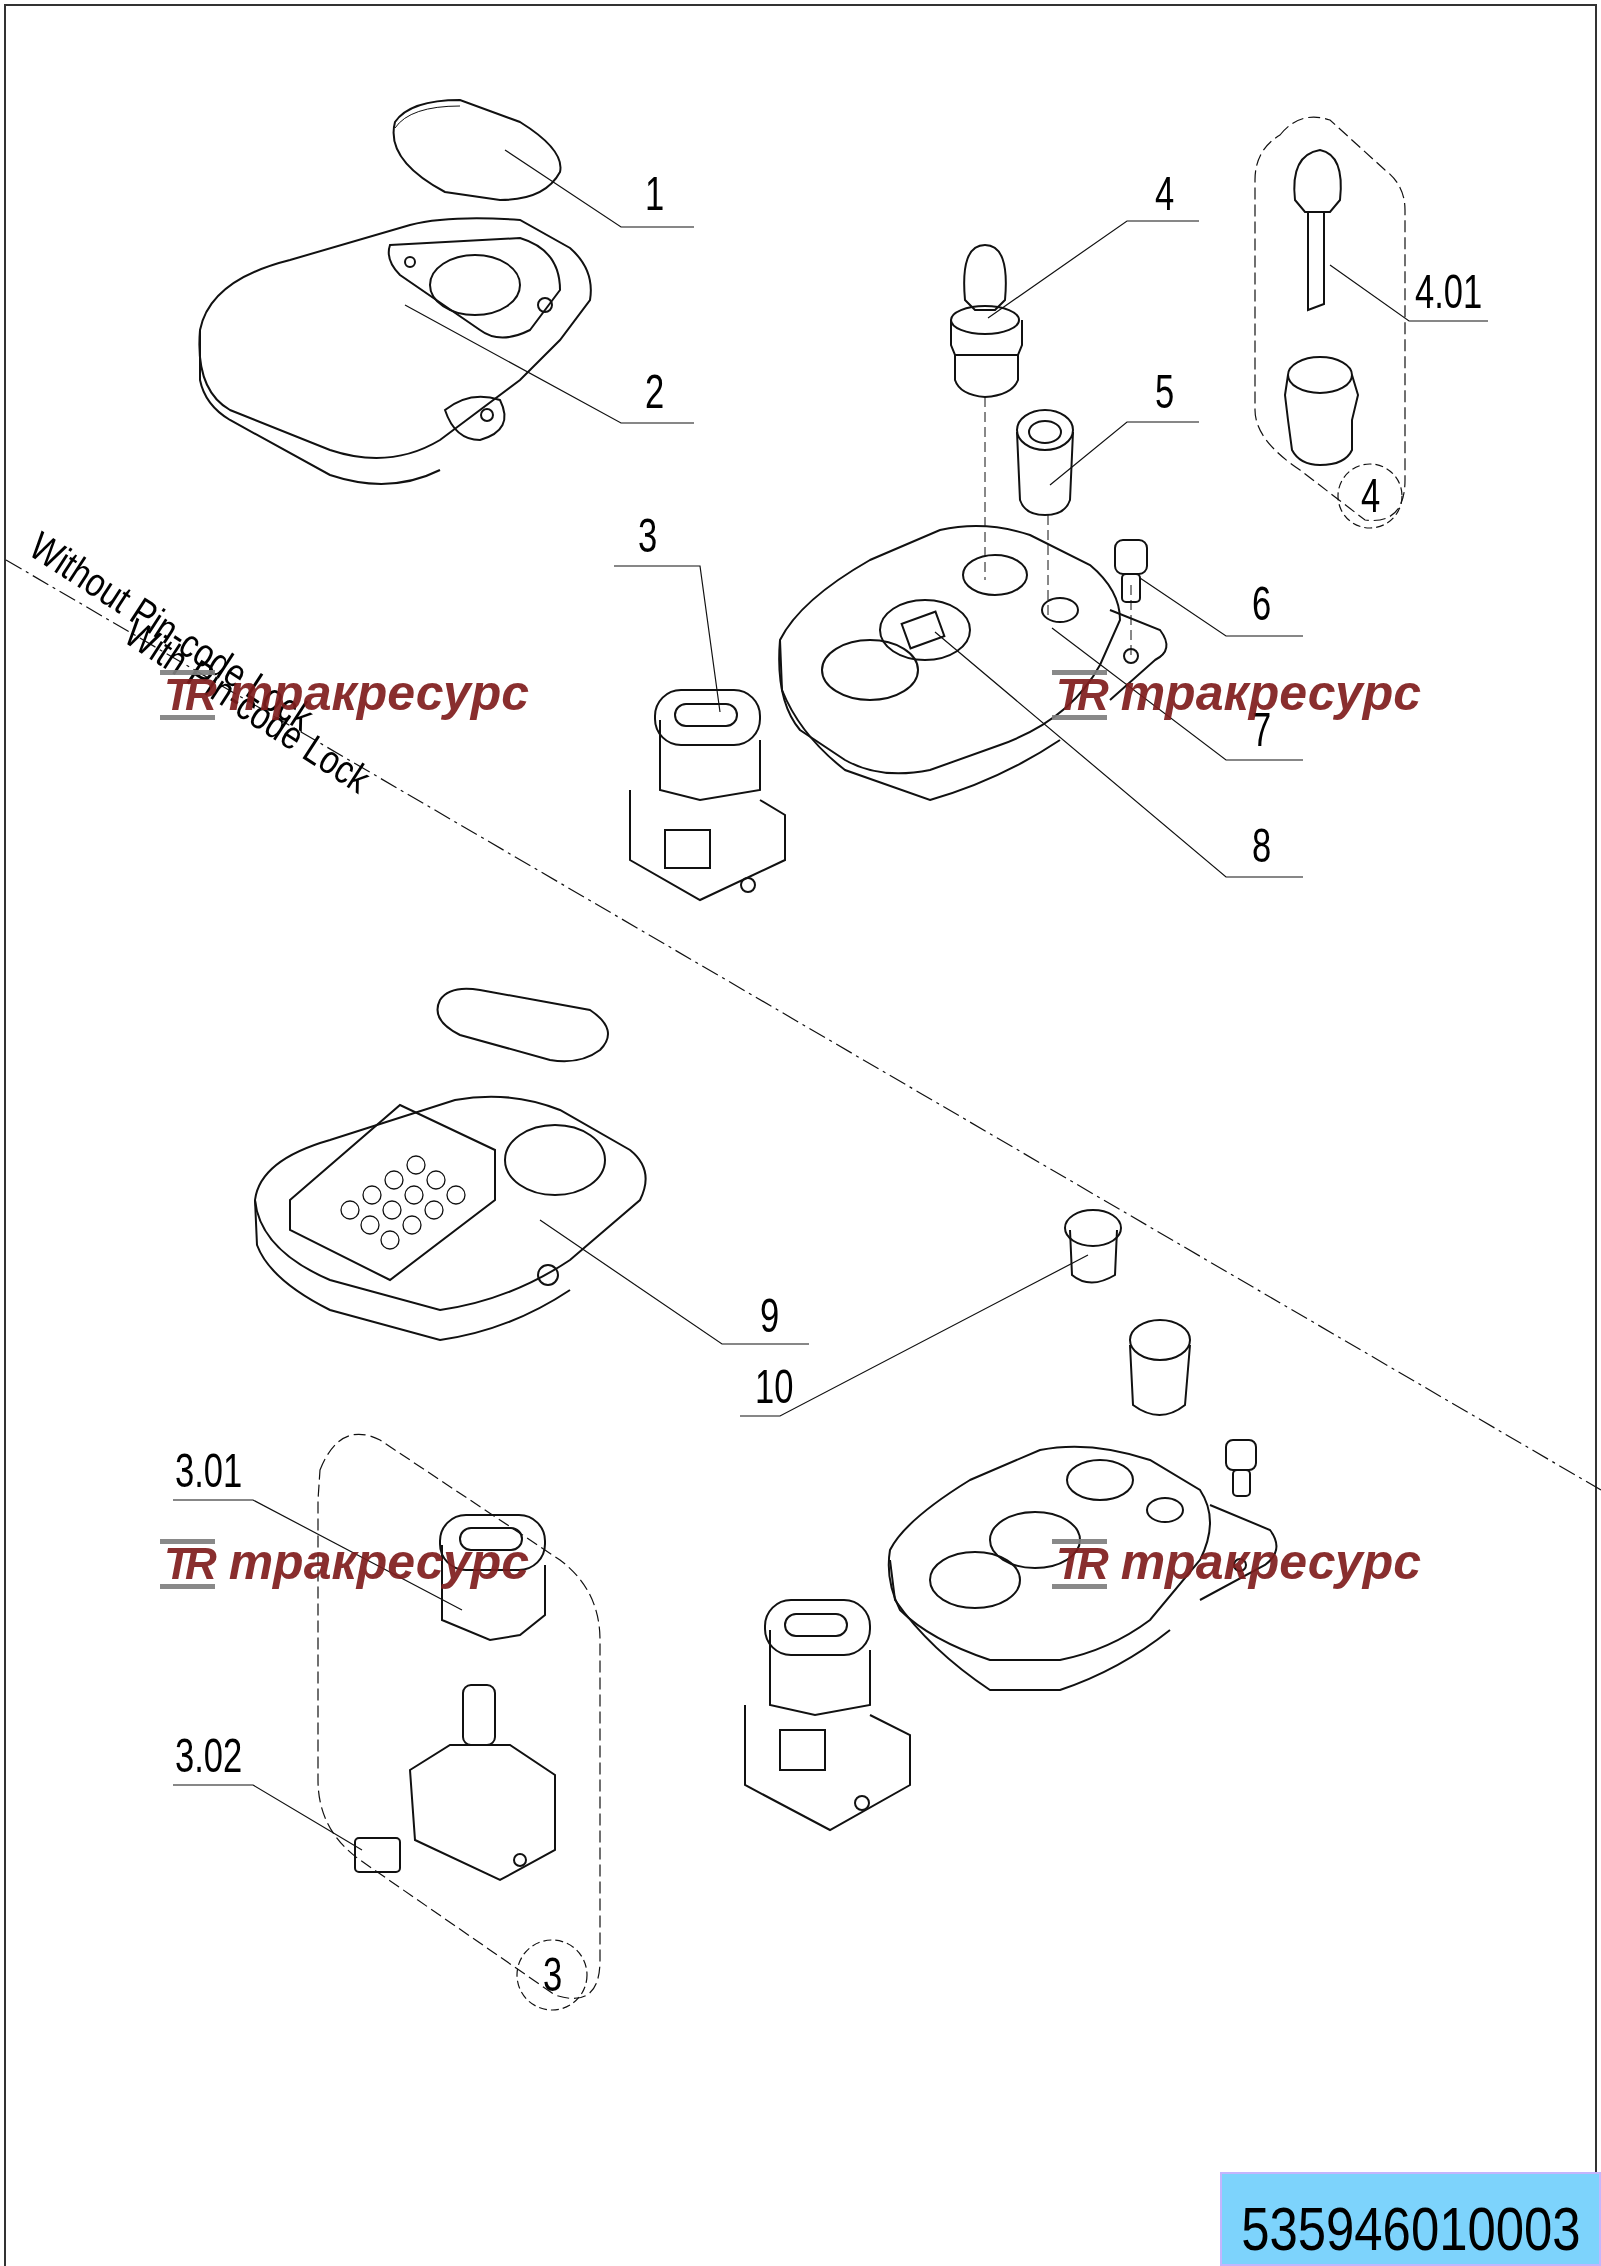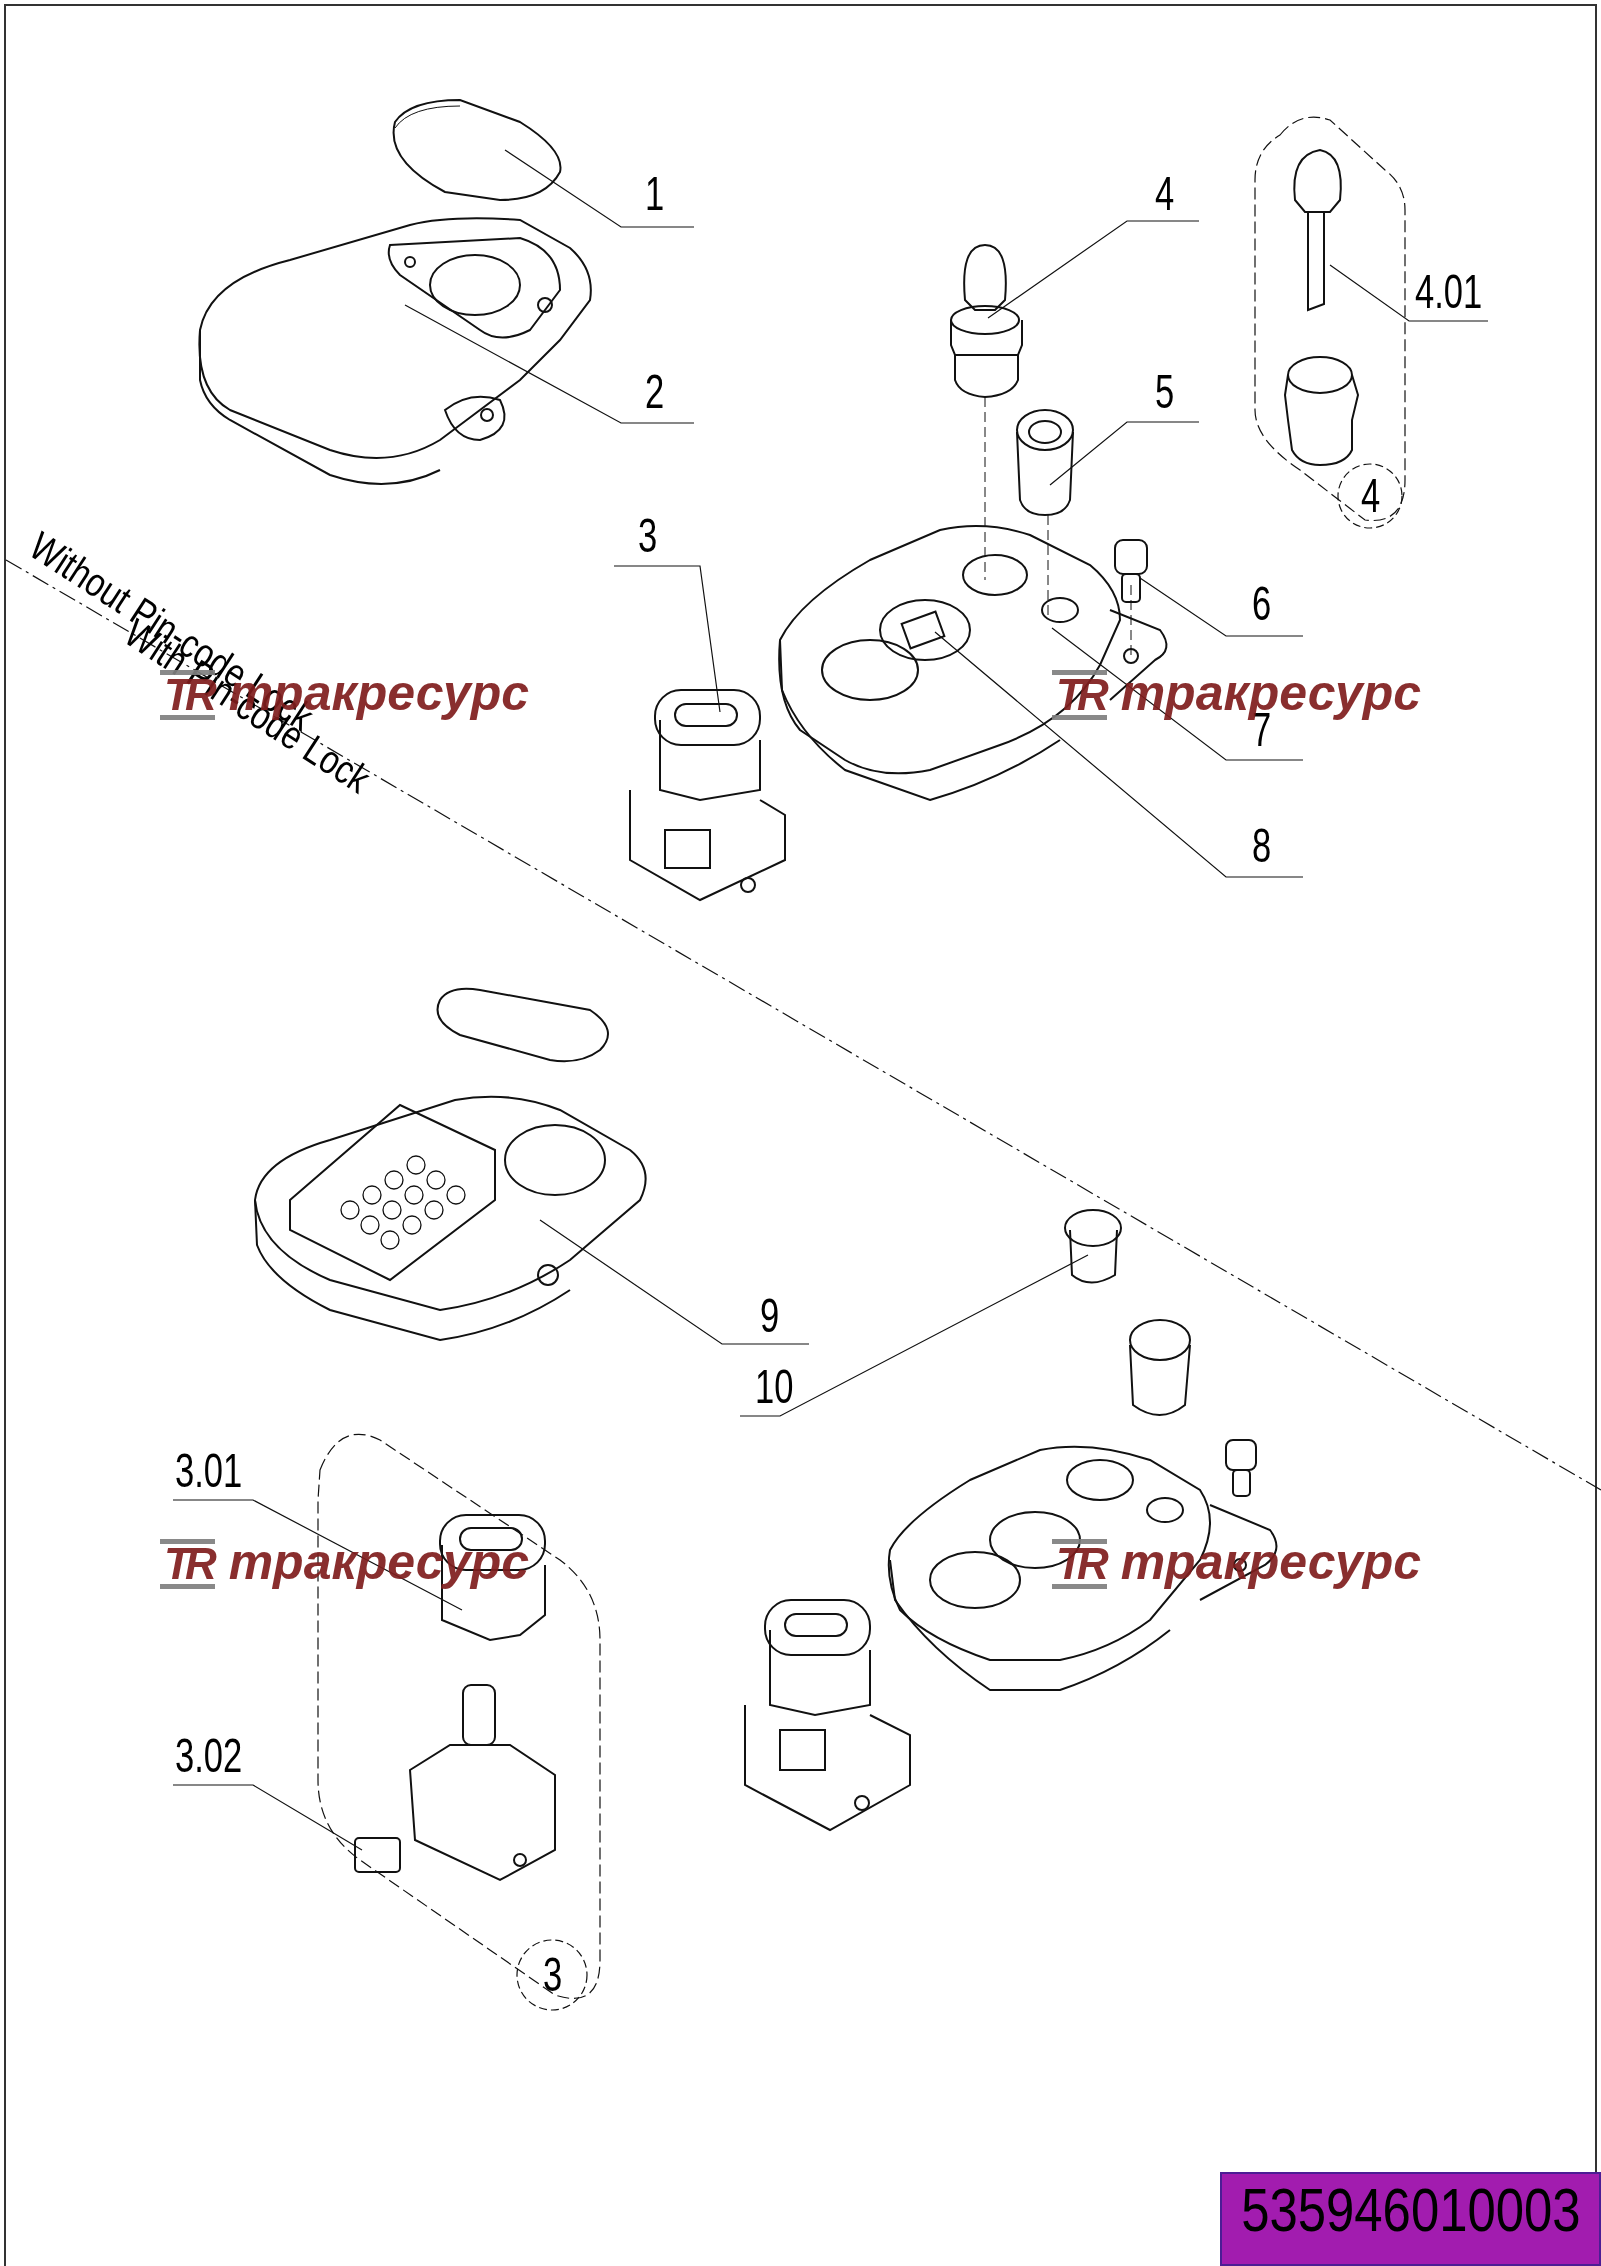--- a/index.html
+++ b/index.html
@@ -3,21 +3,21 @@
 <meta charset="utf-8">
 <style>
   html, body { margin:0; padding:0; background:#fff; }
   body { width:1601px; height:2266px; position:relative; overflow:hidden; font-family:"Liberation Sans", sans-serif; }
   #frame { position:absolute; left:4px; top:4px; width:1593px; height:2262px; border:2px solid #333; border-bottom:none; box-sizing:border-box; }
   svg#drawing { position:absolute; left:0; top:0; }
   .lbl { position:absolute; font-family:"Liberation Sans", sans-serif; font-size:48px; color:#000; transform:scaleX(0.72); transform-origin:left top; line-height:1; white-space:nowrap; }
   .section-text { position:absolute; font-family:"Liberation Sans", sans-serif; font-size:40px; color:#000; transform-origin:left top; white-space:nowrap; line-height:1; }
   .watermark { position:absolute; font-family:"Liberation Sans", sans-serif; font-weight:bold; font-style:italic; font-size:50px; color:#7f1d1d; opacity:0.92; white-space:nowrap; line-height:1; }
   .watermark .logo { display:inline-block; font-size:44px; margin-right:14px; letter-spacing:-6px; border-top:5px solid #7f7f7f; border-bottom:5px solid #7f7f7f; padding:0 4px; line-height:0.9; }
-  #docnum { position:absolute; left:1220px; top:2172px; width:381px; height:94px; border:2px solid #4c1d95; box-sizing:border-box; background:#a21caf; display:flex; align-items:flex-start; justify-content:center; }
+  #docnum { position:absolute; left:1220px; top:2172px; width:381px; height:94px; border:2px solid #c4b5fd; box-sizing:border-box; background:#7dd3fc; display:flex; align-items:flex-end; justify-content:center; }
   #docnum span { font-family:"Liberation Sans", sans-serif; font-size:62px; transform:scaleX(0.82); display:inline-block; color:#000; }
 </style>
 </head>
 <body>
 
 <div id="frame"></div>
 
 <svg id="drawing" width="1601" height="2266" viewBox="0 0 1601 2266" xmlns="http://www.w3.org/2000/svg">
   <g fill="none" stroke="#111" stroke-width="2">
 

